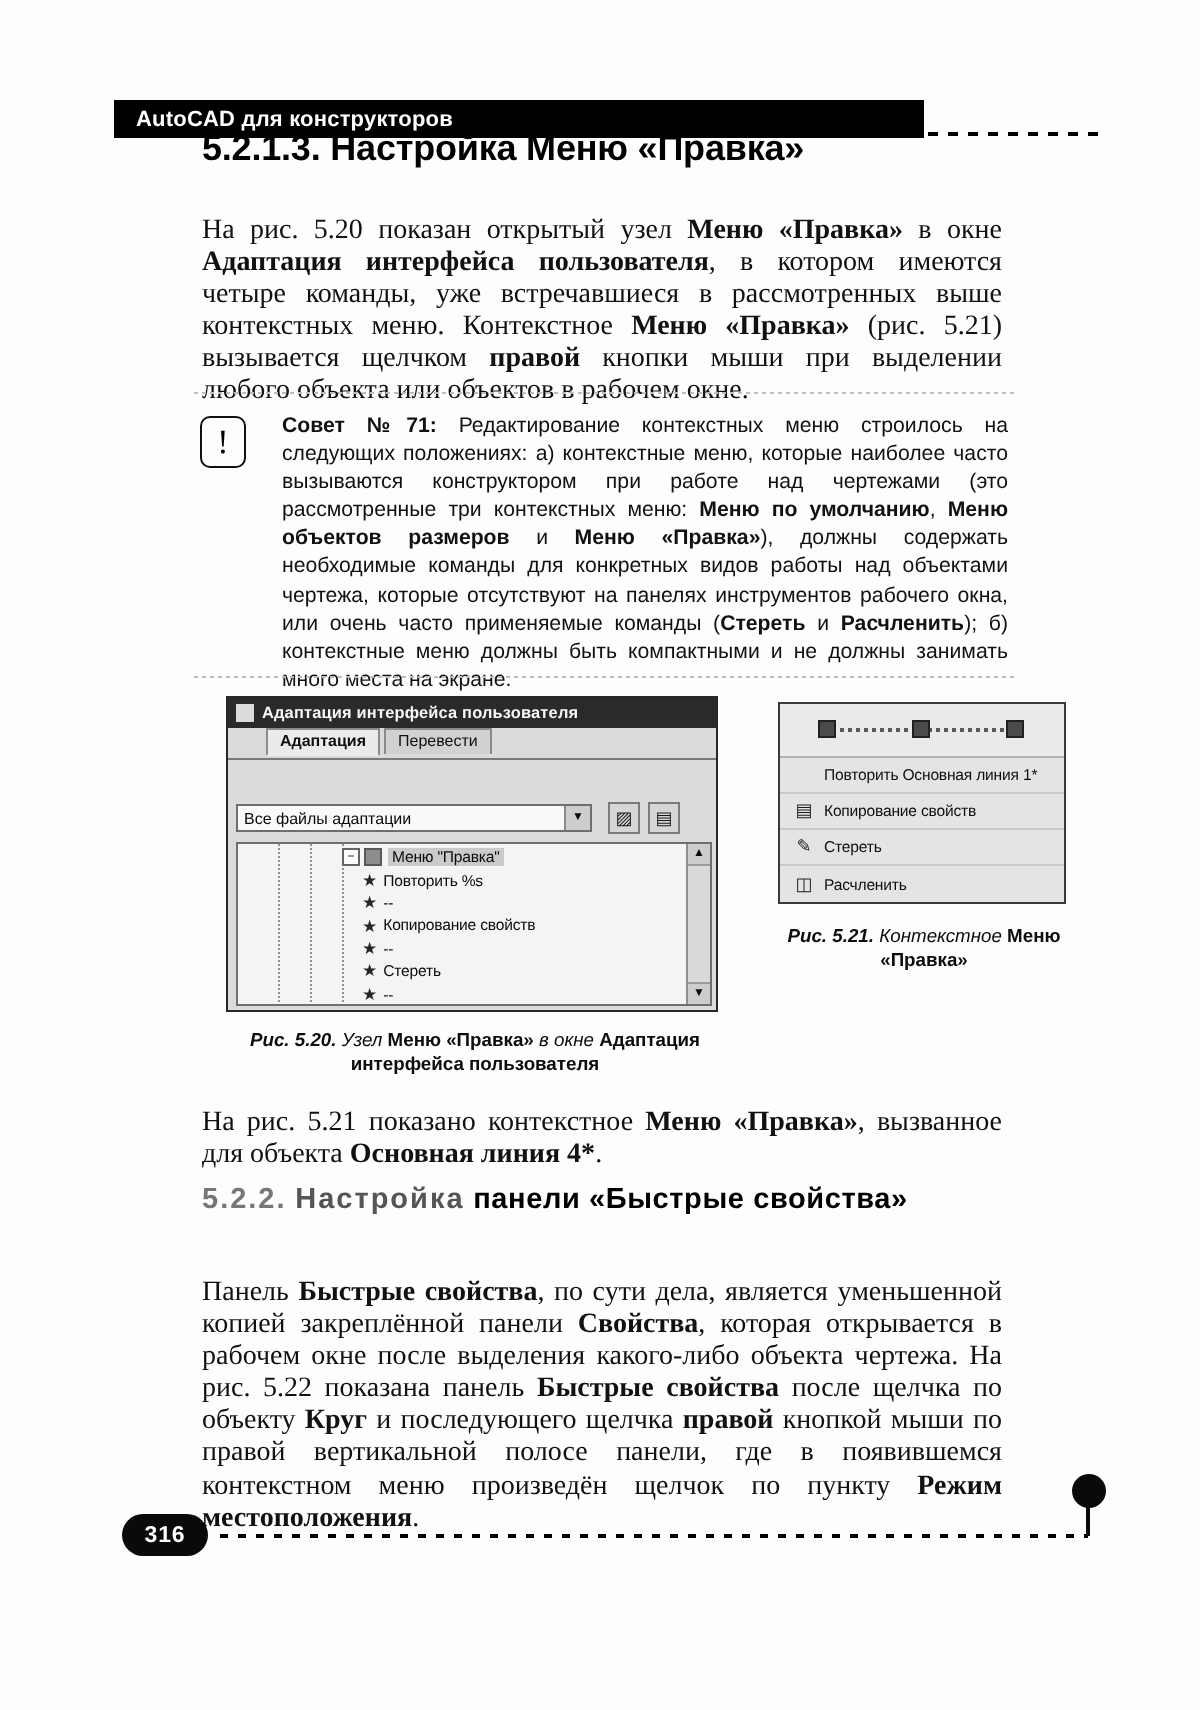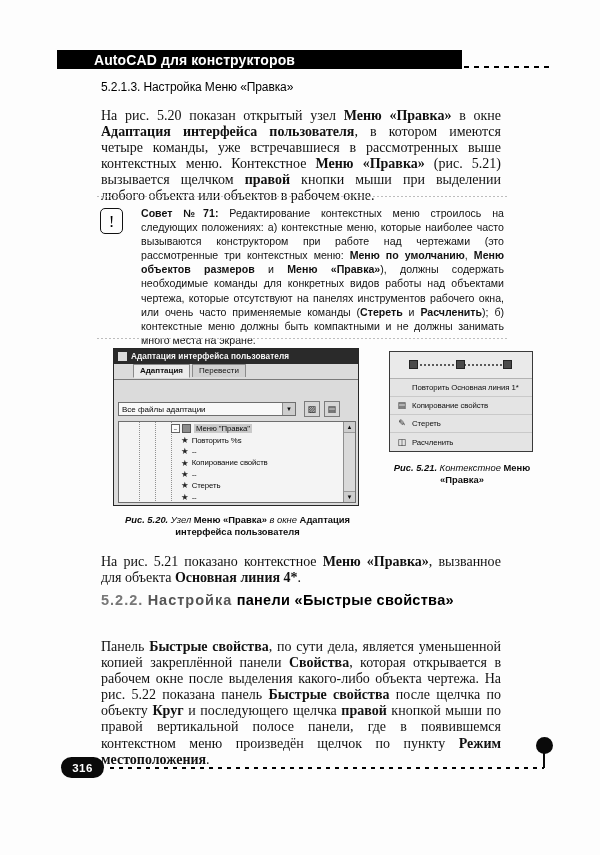--- a/index.html
+++ b/index.html
@@ -28,39 +28,39 @@
     left: 57px; top: 50px;
     width: 405px; height: 19px;
     background: #000;
     display: flex;
     align-items: center;
   }
   .header-title {
     color: #fff;
     font-family: "Liberation Sans", sans-serif;
     font-weight: bold;
-    font-size: 14px;
+    font-size: 11px;
     letter-spacing: 0.1px;
-    padding-left: 37px;
+    padding-left: 11px;
   }
   .header-dashes {
     position: absolute;
     left: 464px; top: 66px;
     width: 86px; height: 2px;
     background-image: repeating-linear-gradient(
         to right, #000 0 5px, transparent 5px 10px);
   }
 
   
   .h-sub {
     position: absolute;
-    left: 101px; top: 80px;
-    font-family: "Liberation Sans", sans-serif;
-    font-weight: normal;
-    font-size: 12px;
+    left: 101px; top: 64px;
+    font-family: "Liberation Sans", sans-serif;
+    font-weight: bold;
+    font-size: 18px;
     letter-spacing: -0.1px;
   }
   .h-section {
     position: absolute;
     left: 101px; top: 592px;
     font-family: "Liberation Sans", sans-serif;
     font-weight: bold;
     font-size: 14.5px;
     letter-spacing: 0.3px;
   }

